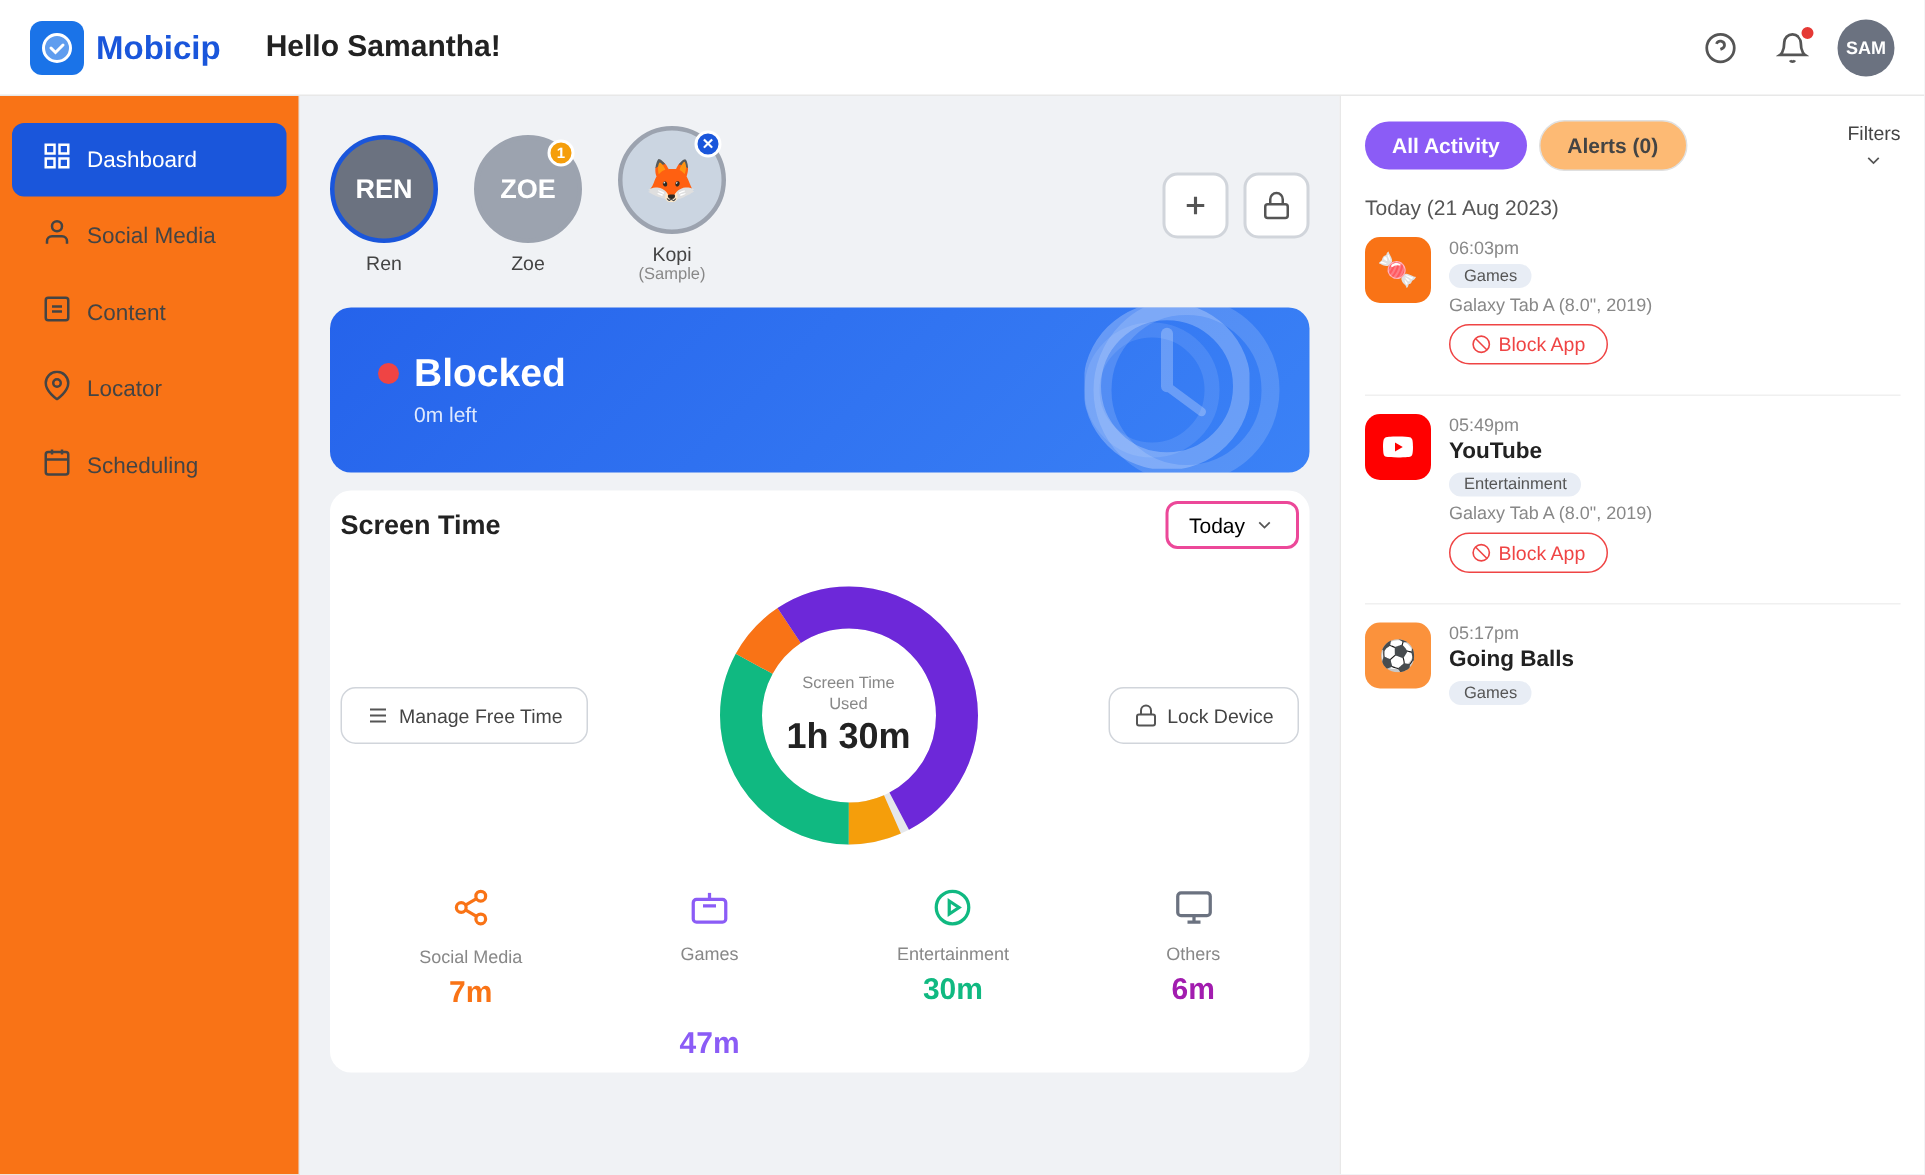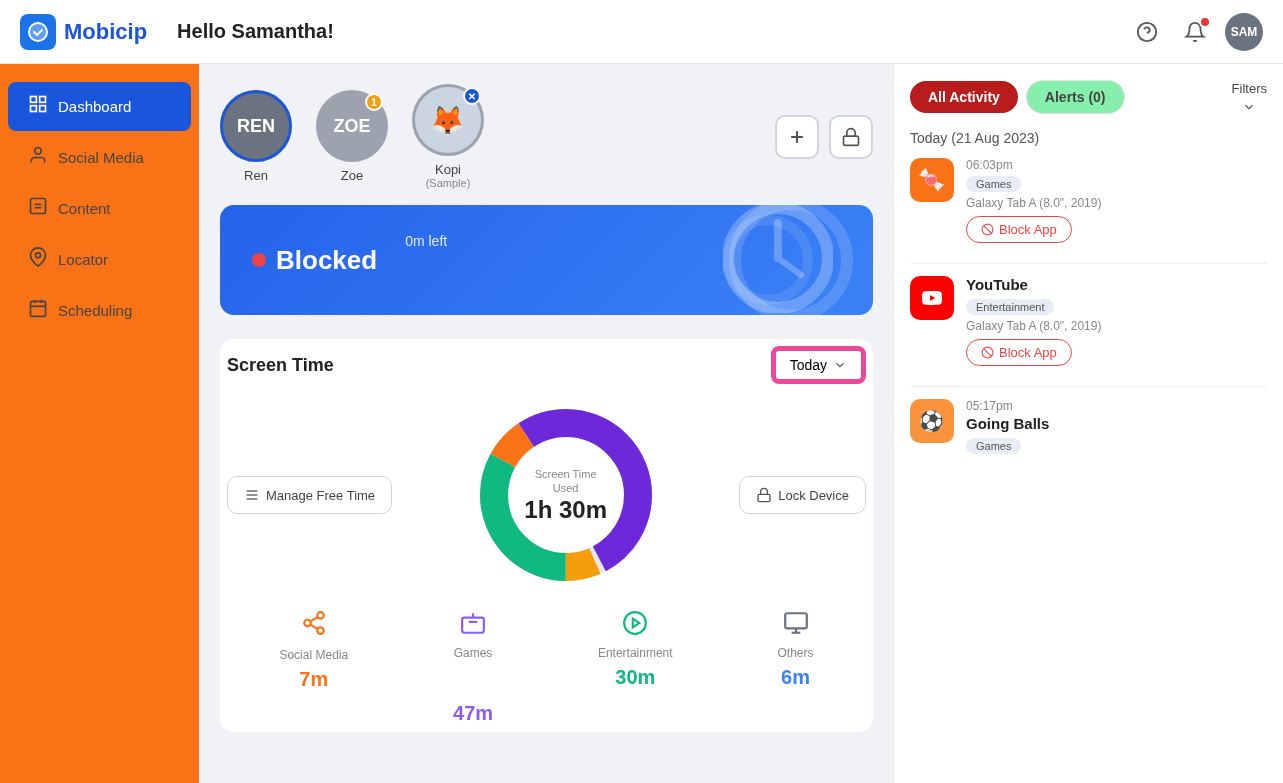--- a/index.html
+++ b/index.html
@@ -36,49 +36,49 @@
     .bubble-circle { width: 72px; height: 72px; border-radius: 50%; display: flex; align-items: center; justify-content: center; font-size: 22px; font-weight: 700; color: #fff; position: relative; border: 3px solid transparent; }
     .bubble-circle.active-border { border: 3px solid #1a56db; background-clip: padding-box; }
     .bubble-name { font-size: 13px; color: #444; margin-top: 6px; }
     .bubble-sub { font-size: 11px; color: #888; text-align: right; }
     .notif-dot { position: absolute; top: 0; right: 2px; width: 18px; height: 18px; background: #f59e0b; border-radius: 50%; border: 2px solid #fff; display: flex; align-items: center; justify-content: center; font-size: 10px; color: #fff; font-weight: 700; }
     .x-dot { position: absolute; top: 0; right: 0; width: 18px; height: 18px; background: #1a56db; border-radius: 50%; border: 2px solid #fff; display: flex; align-items: center; justify-content: center; font-size: 10px; color: #fff; font-weight: 700; }
     .profiles-actions { margin-left: auto; display: flex; gap: 10px; }
     .action-btn-circle { width: 44px; height: 44px; border-radius: 10px; border: 2px solid #d1d5db; background: #fff; cursor: pointer; display: flex; align-items: center; justify-content: center; font-size: 20px; color: #555; }
 
     
-    .blocked-banner { background: linear-gradient(135deg, #2563eb, #3b82f6); border-radius: 14px; padding: 28px 32px; color: #fff; margin-bottom: 24px; position: relative; overflow: hidden; display: flex; gap: 4px; min-height: 110px; }
+    .blocked-banner { background: linear-gradient(135deg, #2563eb, #3b82f6); border-radius: 14px; padding: 28px 32px; color: #fff; margin-bottom: 12px; position: relative; overflow: hidden; display: flex; flex-direction: column; gap: 4px; min-height: 110px; }
     .blocked-banner::after { content: ''; position: absolute; right: 20px; top: 50%; transform: translateY(-50%); width: 100px; height: 100px; border: 12px solid rgba(255,255,255,0.15); border-radius: 50%; }
     .blocked-banner::before { content: ''; position: absolute; right: 60px; top: 50%; transform: translateY(-50%); width: 70px; height: 70px; border: 10px solid rgba(255,255,255,0.1); border-radius: 50%; }
     .blocked-title { display: flex; align-items: center; gap: 10px; font-size: 26px; font-weight: 700; }
     .red-dot { width: 14px; height: 14px; background: #ef4444; border-radius: 50%; }
     .blocked-sub { font-size: 14px; color: rgba(255,255,255,0.85); margin-left: 24px; }
 
     
     .screen-time-card { background: #fff; border-radius: 14px; padding: 7px; }
     .card-header { display: flex; align-items: center; justify-content: space-between; margin-bottom: 16px; }
     .card-title { font-size: 18px; font-weight: 600; color: #222; }
-    .today-btn { display: flex; align-items: center; gap: 6px; border: 5px solid #ec4899; border-radius: 8px; padding: 6px 14px; font-size: 14px; cursor: pointer; background: #fff; }
+    .today-btn { display: flex; align-items: center; gap: 6px; border: 2px solid #ec4899; border-radius: 8px; padding: 6px 14px; font-size: 14px; cursor: pointer; background: #fff; }
     .chart-area { display: flex; align-items: center; justify-content: space-between; gap: 20px; }
     .donut-wrapper { position: relative; width: 190px; height: 190px; flex-shrink: 0; }
     .donut-wrapper svg { width: 190px; height: 190px; }
     .donut-center { position: absolute; top: 50%; left: 50%; transform: translate(-50%, -50%); text-align: center; }
     .donut-label { font-size: 11px; color: #888; line-height: 1.3; }
     .donut-time { font-size: 24px; font-weight: 700; color: #222; }
     .chart-side-btn { border: 1px solid #d1d5db; border-radius: 10px; padding: 10px 16px; background: #fff; cursor: pointer; font-size: 13px; color: #444; display: flex; align-items: center; gap: 6px; }
     .categories-row { display: flex; justify-content: space-around; margin-top: 20px; }
     .category-item { display: flex; flex-direction: column; align-items: center; gap: 6px; }
     .cat-name { font-size: 12px; color: #888; }
     .cat-time { font-size: 20px; font-weight: 600; }
 
     
     .activity-tabs { display: flex; align-items: center; gap: 8px; margin-bottom: 16px; }
     .tab-btn { padding: 8px 18px; border-radius: 22px; font-size: 14px; font-weight: 600; cursor: pointer; border: none; }
-    .tab-btn.active { background: #b91c1c; color: #fff; }
-    .tab-btn.inactive { background: #86efac; color: #444; border: 1px solid #e0e0e0; }
+    .tab-btn.active { background: #8b5cf6; color: #fff; }
+    .tab-btn.inactive { background: #fdba74; color: #444; border: 1px solid #e0e0e0; }
     .filters-btn { margin-left: auto; display: flex; align-items: center; gap: 4px; font-size: 13px; color: #444; cursor: pointer; background: none; border: none; flex-direction: column; }
     .date-label { font-size: 14px; color: #555; margin-bottom: 12px; }
     .activity-item { display: flex; gap: 12px; margin-bottom: 20px; }
     .activity-info { flex: 1; }
     .activity-time { font-size: 12px; color: #888; margin-bottom: 2px; }
     .activity-name { font-size: 15px; font-weight: 700; color: #222; margin-bottom: 4px; }
     .activity-tag { display: inline-block; background: #e8edf5; color: #555; font-size: 11px; padding: 2px 10px; border-radius: 12px; margin-bottom: 4px; }
     .activity-device { font-size: 12px; color: #888; margin-bottom: 6px; }
     .block-app-btn { border: 1.5px solid #ef4444; background: #fff; color: #ef4444; border-radius: 20px; padding: 5px 14px; font-size: 13px; cursor: pointer; display: flex; align-items: center; gap: 5px; }
 
@@ -321,21 +321,21 @@
           </div>
           <div class="category-item">
             <span>
               <svg width="26" height="26" viewBox="0 0 24 24" fill="none" stroke="#6b7280" stroke-width="2">
                   <rect x="2" y="3" width="20" height="14" rx="2"></rect>
                   <line x1="8" y1="21" x2="16" y2="21"></line>
                   <line x1="12" y1="17" x2="12" y2="21"></line>
                 </svg>
             </span>
             <span class="cat-name">Others</span>
-            <span class="cat-time" style="color:#3b82f6;">6m</span>
+            <span class="cat-time" style="color:#a21caf;">6m</span>
           </div>
         </div>
       </div>
     </div>
 
     <div class="right-panel">
       <div class="activity-tabs">
         <button class="tab-btn active">All Activity</button>
         <button class="tab-btn inactive">Alerts (0)</button>
         <button class="filters-btn">
@@ -365,20 +365,21 @@
 
       <div style="height:1px;background:#f0f0f0;margin:4px 0 12px 0;"></div>
 
       <div class="activity-item">
         <div class="youtube-icon">
           <svg width="24" height="24" viewBox="0 0 24 24" fill="white">
               <path d="M10 15l5.19-3L10 9v6m11.56-7.83c.13.47.22 1.1.28 1.9.07.8.1 1.49.1 2.09L22 12c0 2.19-.16 3.8-.44 4.83-.25.9-.83 1.48-1.73 1.73-.47.13-1.33.22-2.65.28-1.3.07-2.49.1-3.59.1L12 19c-4.19 0-6.8-.16-7.83-.44-.9-.25-1.48-.83-1.73-1.73-.13-.47-.22-1.1-.28-1.9-.07-.8-.1-1.49-.1-2.09L2 12c0-2.19.16-3.8.44-4.83.25-.9.83-1.48 1.73-1.73.47-.13 1.33-.22 2.65-.28 1.3-.07 2.49-.1 3.59-.1L12 5c4.19 0 6.8.16 7.83.44.9.25 1.48.83 1.73 1.73z"></path>
             </svg>
         </div>
         <div class="activity-info">
+          <div class="activity-time">05:49pm</div>
           <div class="activity-name">YouTube</div>
           <span class="activity-tag">Entertainment</span>
           <div class="activity-device">Galaxy Tab A (8.0", 2019)</div>
           <button class="block-app-btn">
             <svg width="13" height="13" viewBox="0 0 24 24" fill="none" stroke="#ef4444" stroke-width="2">
                 <circle cx="12" cy="12" r="10"></circle>
                 <line x1="4.93" y1="4.93" x2="19.07" y2="19.07"></line>
               </svg>
             <span>Block App</span>
           </button>

